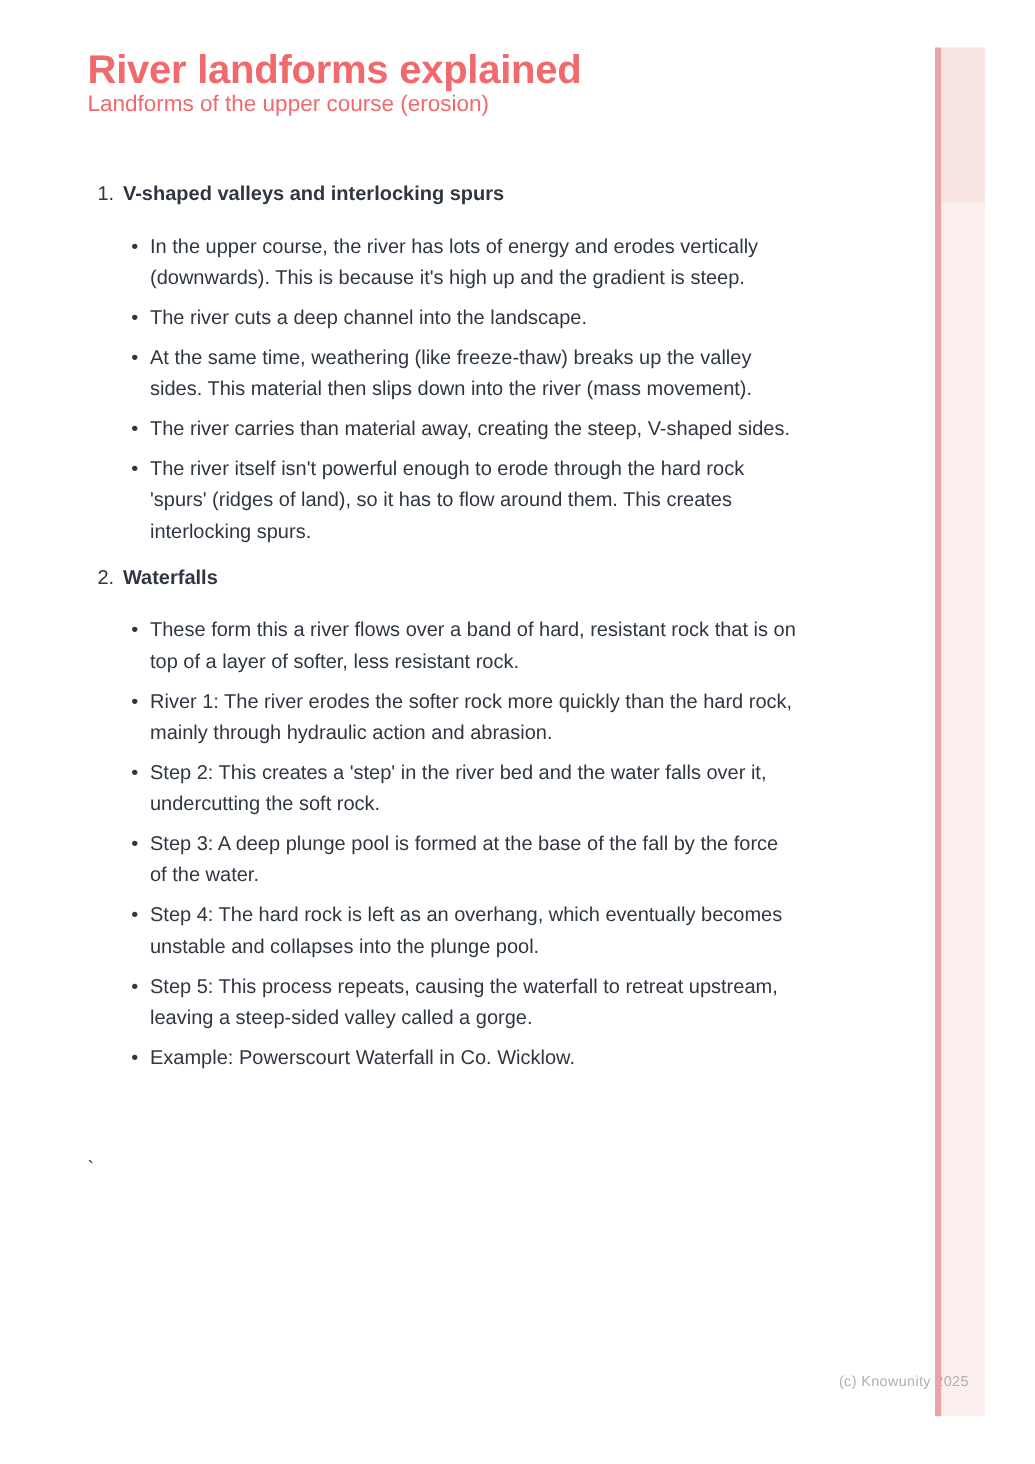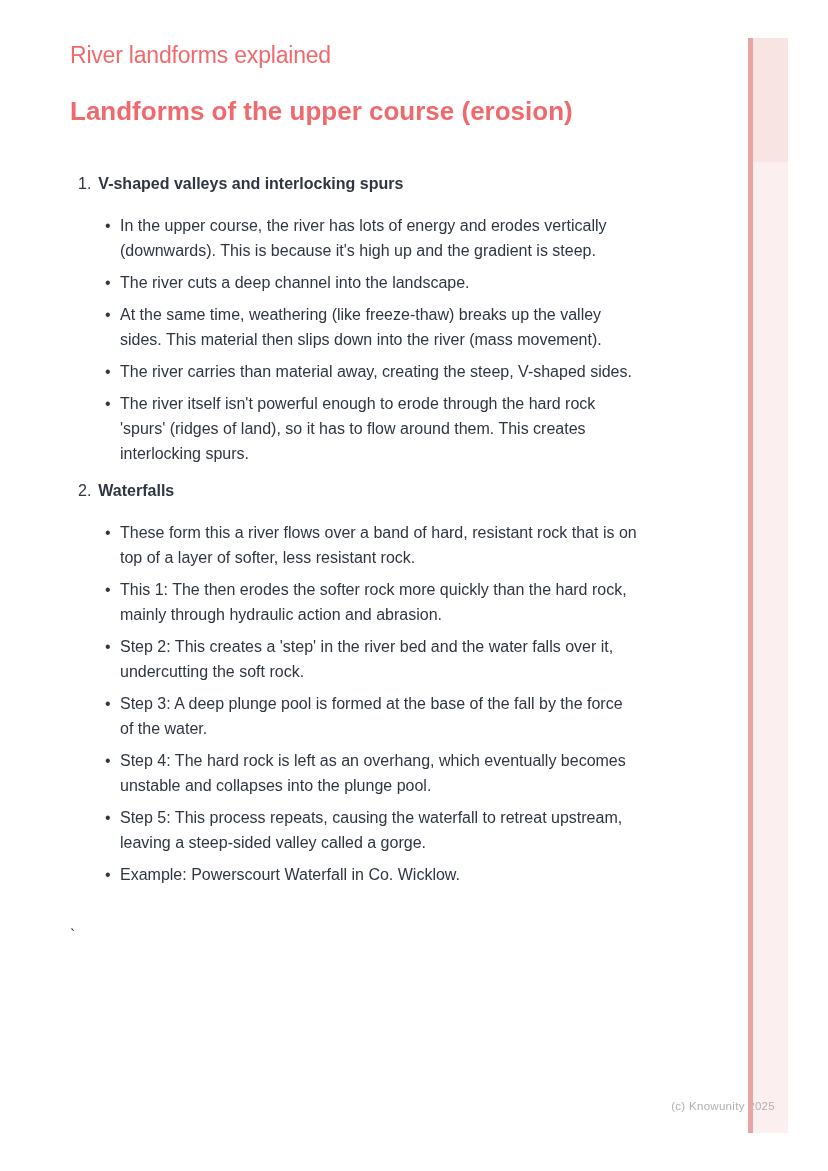--- a/index.html
+++ b/index.html
@@ -34,31 +34,30 @@
     position: absolute; left: 748px; top: 38px;
     width: 5px; height: 1095px;
     background: var(--stripe-line); z-index: 3;
   }
 
   .content {
     position: absolute; left: 70px; top: 0; width: 572px; z-index: 1;
   }
   h1.page-title {
     margin-top: 40px;
-    font-size: 23px; line-height: 30px; font-weight: 400;
+    font-size: 32px; line-height: 30px; font-weight: 700;
     letter-spacing: -0.2px;
     color: var(--accent);
   }
   p.intro {
     margin-top: 17px;
     font-size: 16px; line-height: 25px;
   }
   h2.section-heading {
-    margin-top: 28px;
-    font-size: 26px; line-height: 26px; font-weight: 700;
+    font-size: 18px; line-height: 26px; font-weight: 400;
     color: var(--accent);
   }
   ol.landforms { margin-top: 15px; list-style: none; }
   .num-item { font-size: 16px; line-height: 26px; margin-top: 47px; }
   .num-item + .num-item { margin-top: 12px; }
   .num { display: inline-block; margin-left: 8px; margin-right: 7px; }
   .num-title { font-weight: 700; }
   ul.bullets { margin-top: 16px; list-style: none; }
   .bullet-item {
     display: flex; align-items: flex-start;
@@ -114,21 +113,21 @@
             <span class="btext"><span>The river itself isn't powerful enough to erode through the hard rock 'spurs' (ridges of land), so it has to flow around them. This creates </span><span class="b">interlocking spurs</span><span>.</span></span>
           </li>
         </ul></li>
       <li class="num-item"><span class="num">2.</span><span class="num-title">Waterfalls</span><ul class="bullets">
           <li class="bullet-item">
             <span class="dot">•</span>
             <span class="btext"><span>These form this a river flows over a band of hard, resistant rock that is on top of a layer of softer, less resistant rock.</span></span>
           </li>
           <li class="bullet-item">
             <span class="dot">•</span>
-            <span class="btext"><span class="b">This 1:</span><span> The then erodes the softer rock more quickly than the hard rock, mainly through </span><span class="b">hydraulic action</span><span> and </span><span class="b">abrasion</span><span>.</span></span>
+            <span class="btext"><span class="b">River 1:</span><span> The river erodes the softer rock more quickly than the hard rock, mainly through </span><span class="b">hydraulic action</span><span> and </span><span class="b">abrasion</span><span>.</span></span>
           </li>
           <li class="bullet-item">
             <span class="dot">•</span>
             <span class="btext"><span class="b">Step 2:</span><span> This creates a 'step' in the river bed and the water falls over it, undercutting the soft rock.</span></span>
           </li>
           <li class="bullet-item">
             <span class="dot">•</span>
             <span class="btext"><span class="b">Step 3:</span><span> A deep </span><span class="b">plunge pool</span><span> is formed at the base of the fall by the force of the water.</span></span>
           </li>
           <li class="bullet-item">

